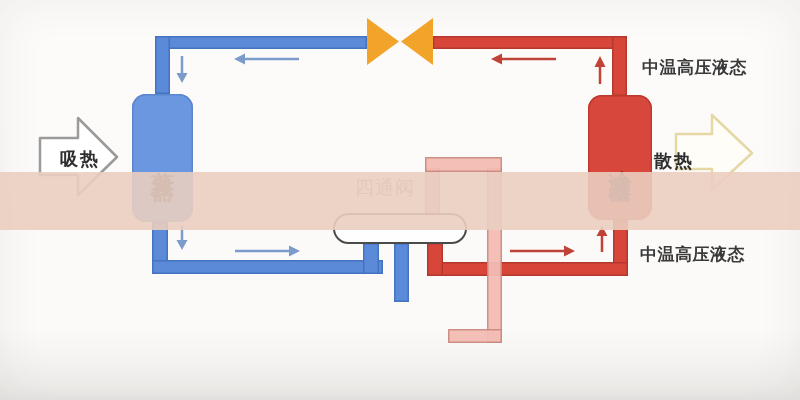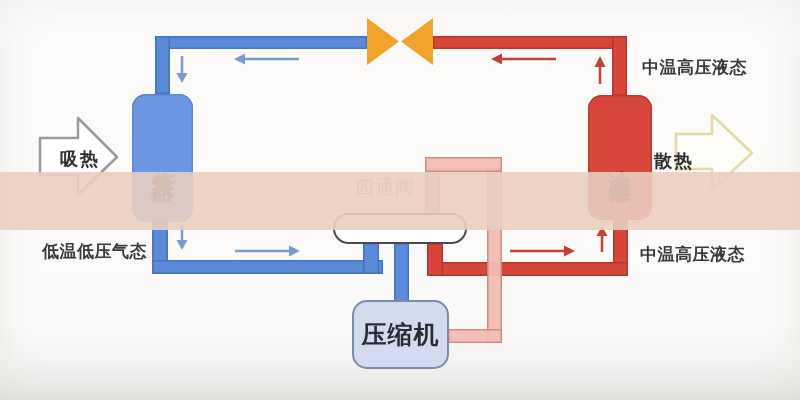--- a/index.html
+++ b/index.html
@@ -62,23 +62,20 @@
   <div class="pipe pink" style="left:425px;top:157px;width:77px;height:15px;"></div>
   <div class="pipe pink" style="left:448px;top:329px;width:54px;height:14px;"></div>
 
   <div class="unitbox" id="evaporator">
     <div class="vtext">蒸发器</div>
   </div>
   <div class="unitbox" id="condenser">
     <div class="vtext">冷凝器</div>
   </div>
   <div class="unitbox" id="four-way-valve-body"></div>
-  <div class="unitbox" id="compressor">
-    <div class="hlabel">压缩机</div>
-  </div>
 
   <svg class="abs" style="left:366px;top:17px;" width="68" height="49">
     <polygon points="1,1 1,48 33,24.5" fill="#f1a32a"></polygon>
     <polygon points="67,1 67,48 35,24.5" fill="#f1a32a"></polygon>
   </svg>
 
   <svg class="abs" style="left:233px;top:53px;" width="68" height="12">
     <line x1="66" y1="6" x2="9" y2="6" stroke="#7b9cca" stroke-width="2.5"></line>
       <polygon points="12,0.5 1,6 12,11.5" fill="#7b9cca"></polygon>
   </svg>
@@ -115,19 +112,18 @@
     <polygon points="2,23 40,23 40,3 79,42 40,80 40,60 2,60" fill="#ffffff" stroke="#9a9a9a" stroke-width="2.5" stroke-linejoin="round"></polygon>
   </svg>
   <div class="heatlabel" style="left:60px;top:147px;">吸热</div>
 
   <svg class="abs" style="left:674px;top:112px;" width="82" height="80">
     <polygon points="2,22 38,22 38,3 78,41 38,78 38,57 2,57" fill="#fefdf8" stroke="#e5d8a5" stroke-width="2.5" stroke-linejoin="round"></polygon>
   </svg>
   <div class="heatlabel" style="left:654px;top:149px;">散热</div>
 
   <div class="statelabel" style="left:642px;top:56px;">中温高压液态</div>
-  <div class="statelabel" style="left:42px;top:240px;">低温低压气态</div>
   <div class="statelabel" style="left:640px;top:243px;">中温高压液态</div>
   <div id="four-way-label">四通阀</div>
 
   <div id="title-band"></div>
 
 </div>
 
 </body></html>

